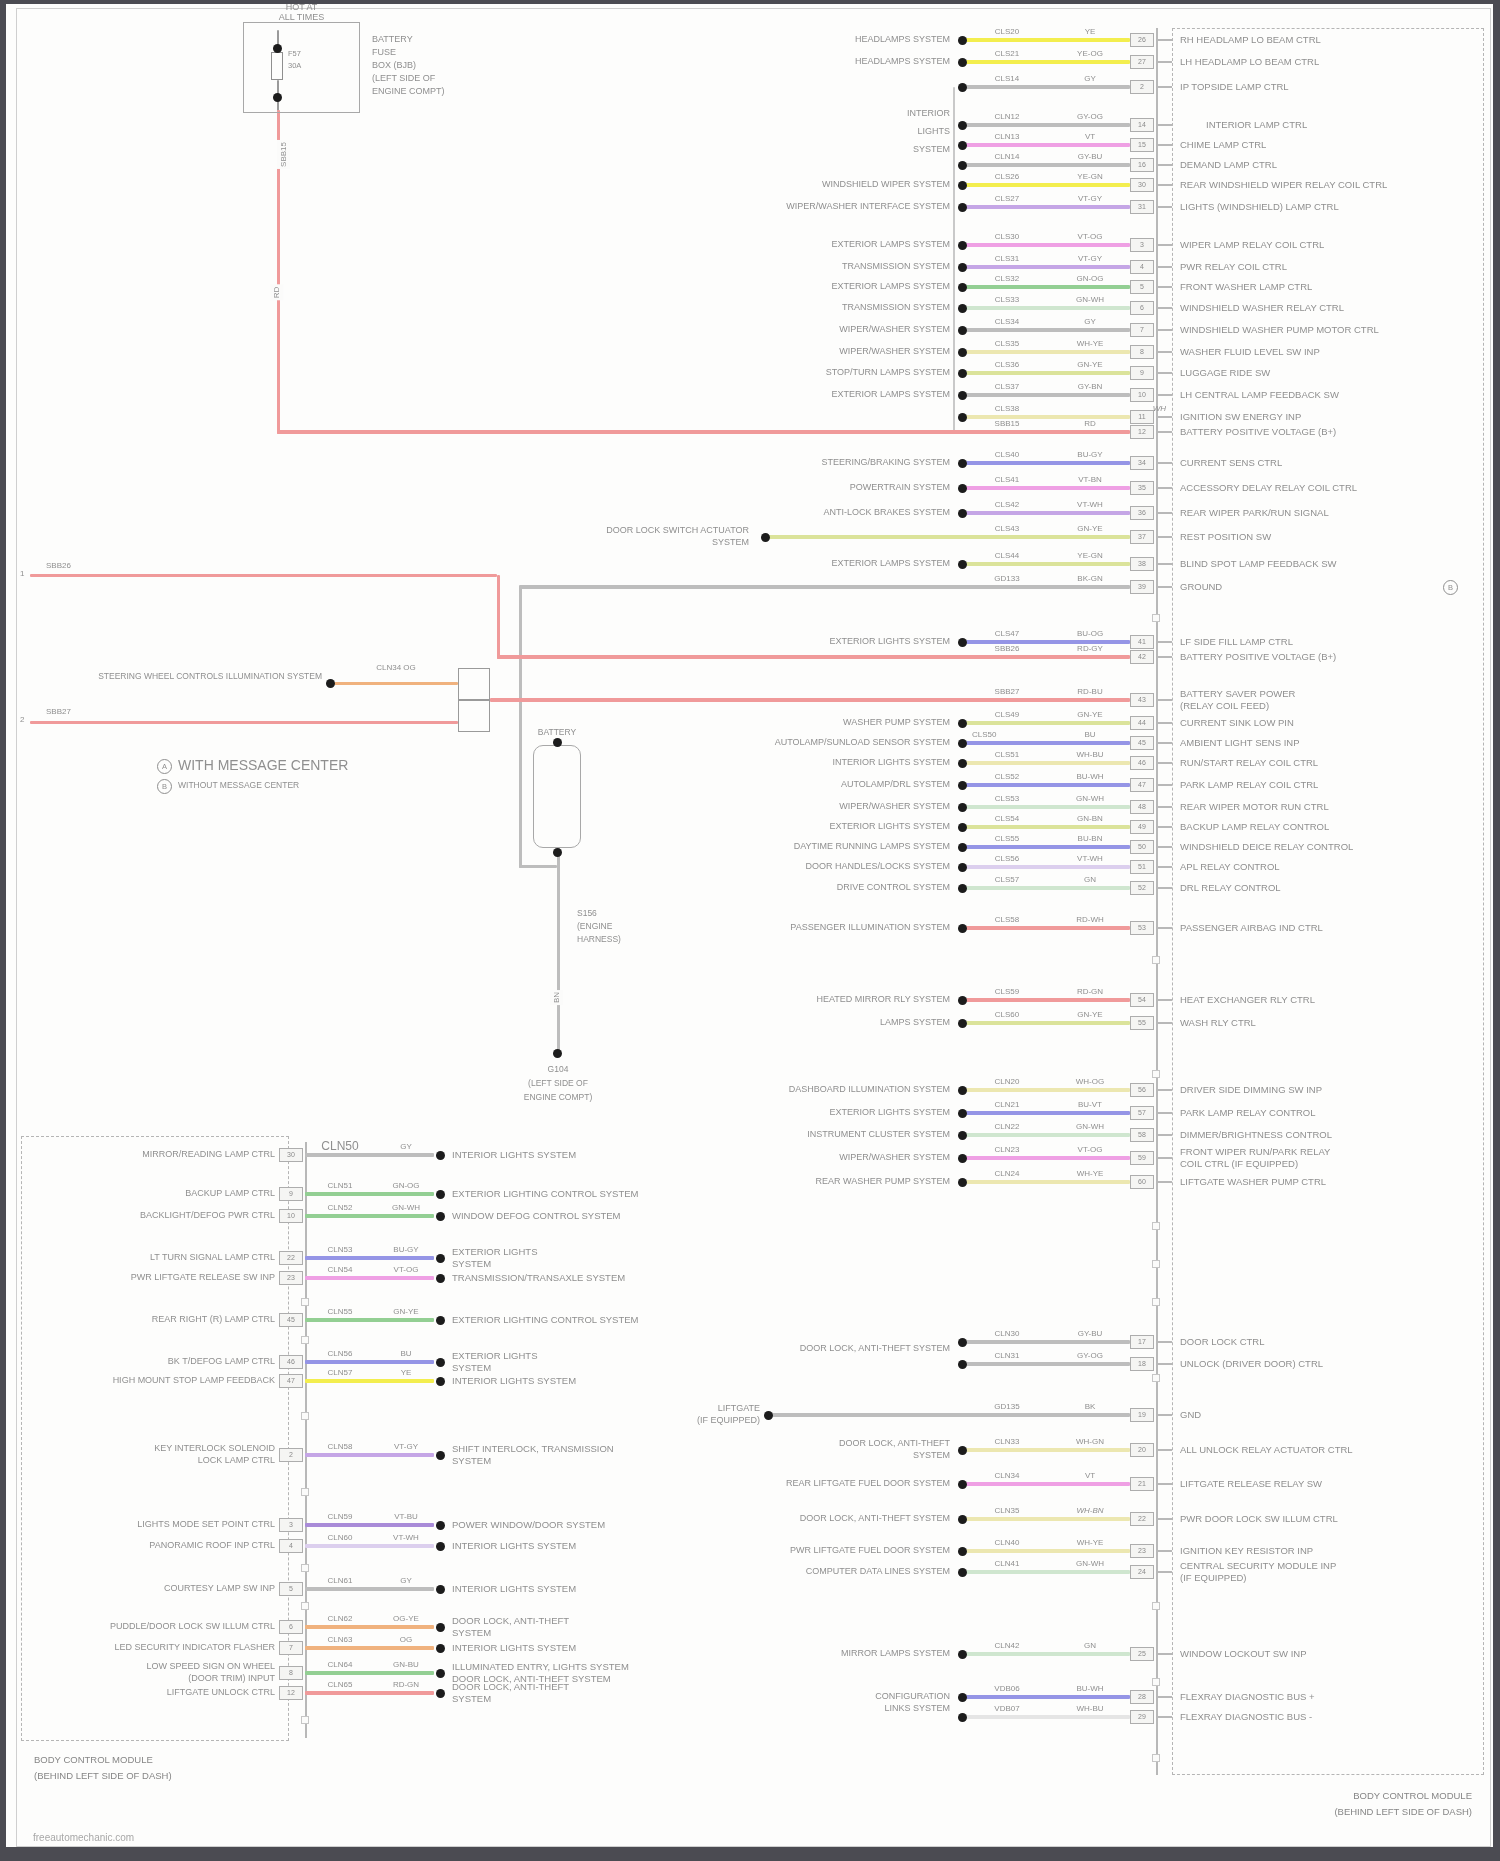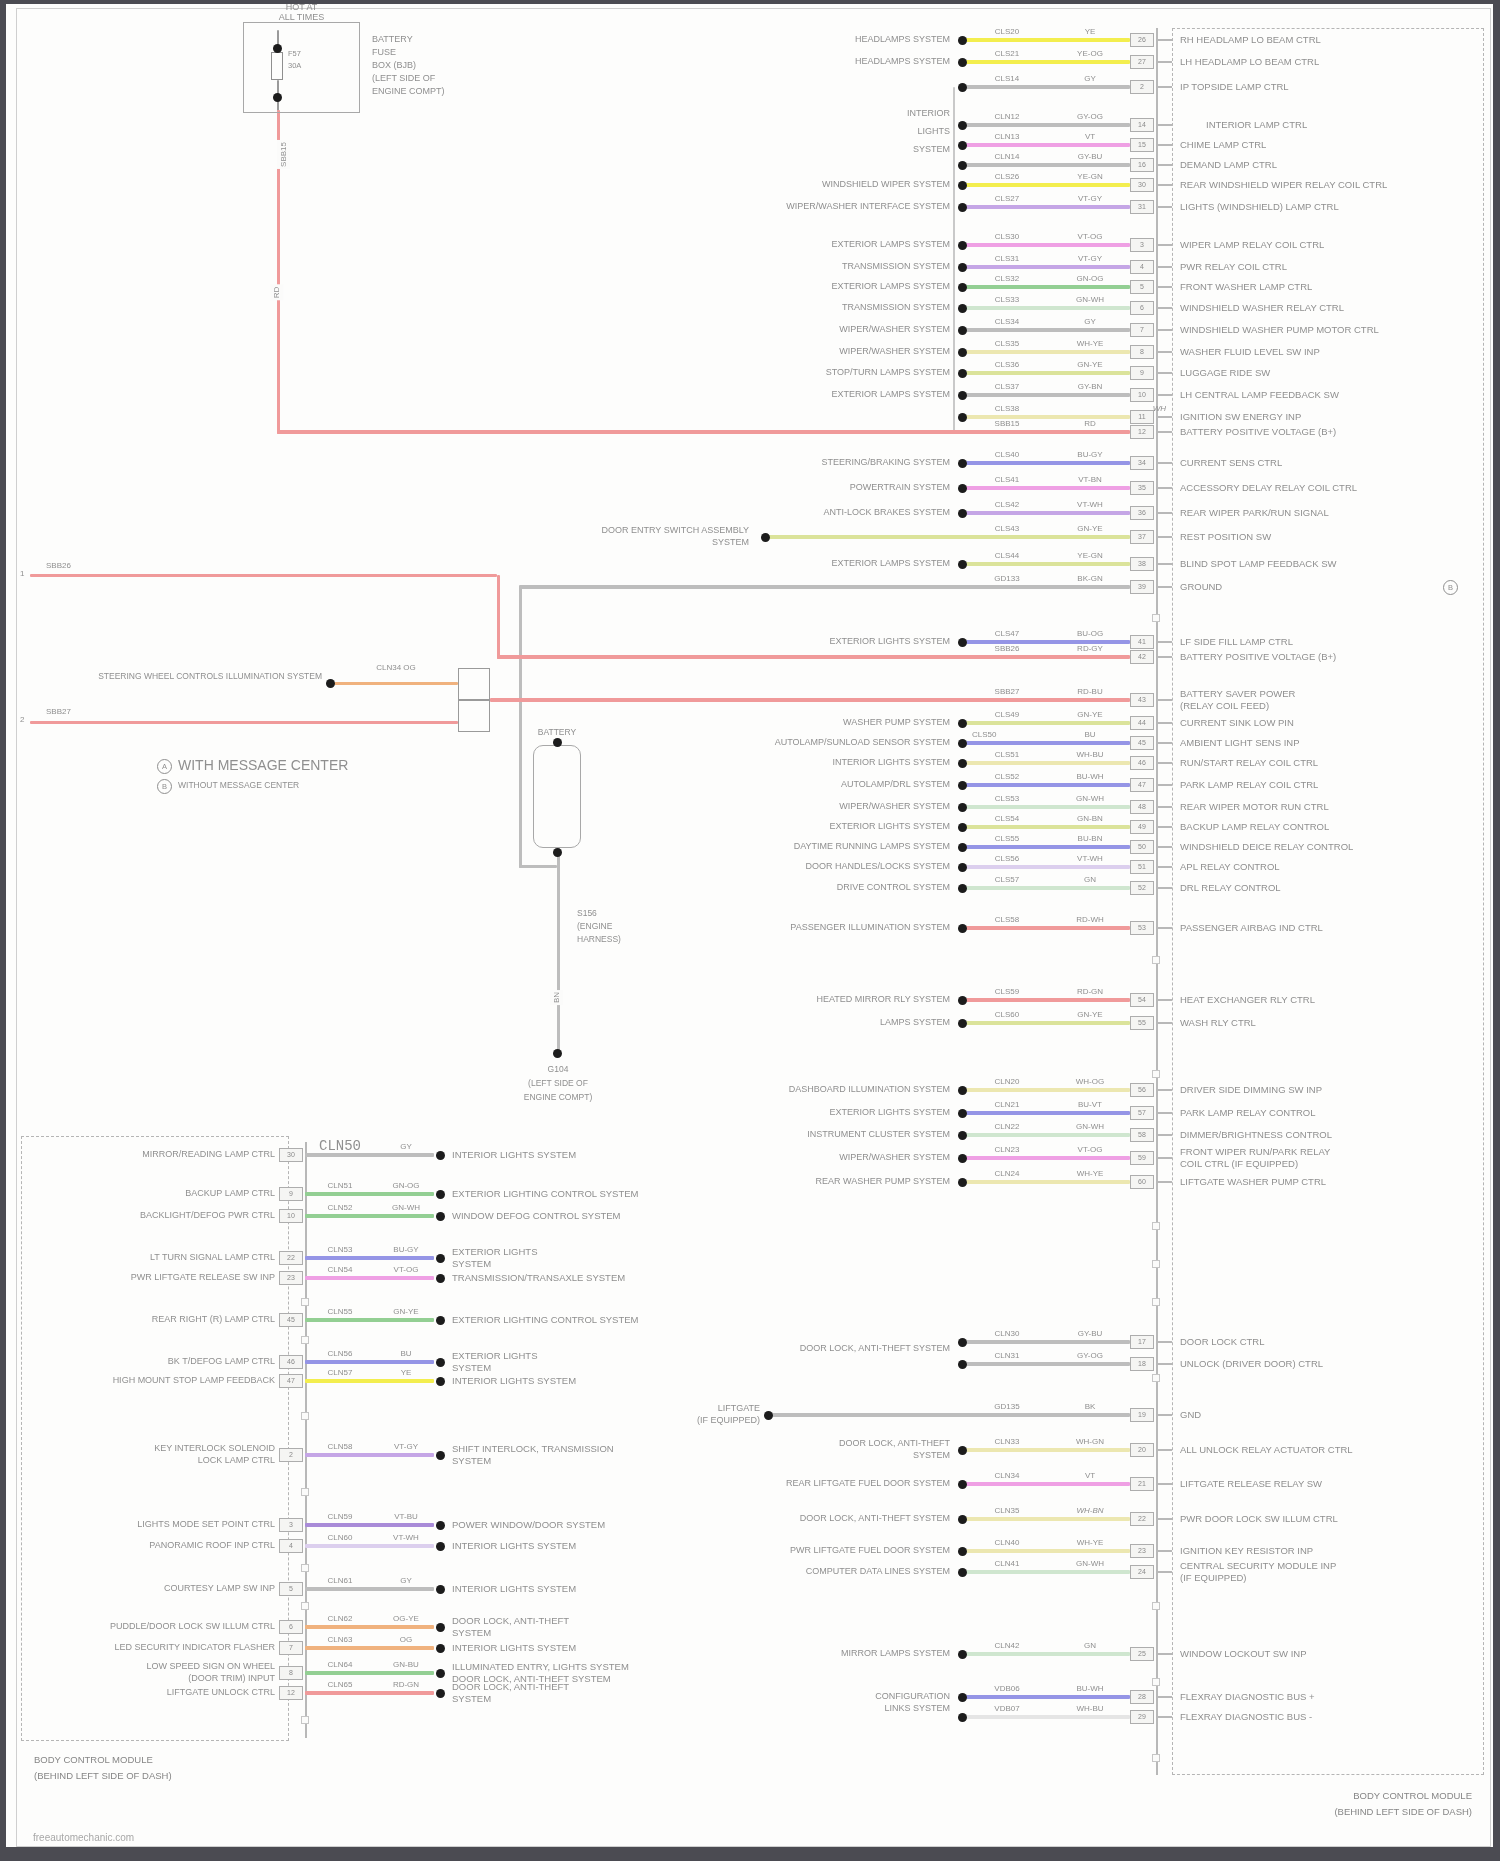--- a/index.html
+++ b/index.html
@@ -251,21 +251,21 @@
       <div class="pinbox" style="left: 1130px; top: 506px; width: 24px; height: 14px;">36</div>
       <div class="abs" style="left: 1156px; top: 512.25px; width: 16px; height: 1.5px; background: rgb(184, 184, 184);"></div>
       <div class="t" style="left: 520px; top: 507px; font-size: 9px; width: 430px; text-align: right;">ANTI-LOCK BRAKES SYSTEM</div>
       <div class="t" style="left: 1180px; top: 507px; font-size: 9.5px;">REAR WIPER PARK/RUN SIGNAL</div>
       <div class="wire" style="left: 769px; top: 535.25px; width: 361px; height: 3.5px; background: rgb(219, 227, 154);"></div>
       <div class="dot" style="left: 760.5px; top: 532.5px;"></div>
       <div class="t" style="left: 972px; top: 523px; font-size: 8px; width: 70px; text-align: center;">CLS43</div>
       <div class="t" style="left: 1055px; top: 523px; font-size: 8px; width: 70px; text-align: center;">GN-YE</div>
       <div class="pinbox" style="left: 1130px; top: 530px; width: 24px; height: 14px;">37</div>
       <div class="abs" style="left: 1156px; top: 536.25px; width: 16px; height: 1.5px; background: rgb(184, 184, 184);"></div>
-      <div class="t" style="left: 319px; top: 525px; font-size: 9px; width: 430px; text-align: right;">DOOR ENTRY SWITCH ASSEMBLY</div>
+      <div class="t" style="left: 319px; top: 525px; font-size: 9px; width: 430px; text-align: right;">DOOR LOCK SWITCH ACTUATOR</div>
       <div class="t" style="left: 319px; top: 537px; font-size: 9px; width: 430px; text-align: right;">SYSTEM</div>
       <div class="t" style="left: 1180px; top: 531px; font-size: 9.5px;">REST POSITION SW</div>
       <div class="wire" style="left: 966px; top: 562.25px; width: 164px; height: 3.5px; background: rgb(219, 227, 154);"></div>
       <div class="dot" style="left: 957.5px; top: 559.5px;"></div>
       <div class="t" style="left: 972px; top: 550px; font-size: 8px; width: 70px; text-align: center;">CLS44</div>
       <div class="t" style="left: 1055px; top: 550px; font-size: 8px; width: 70px; text-align: center;">YE-GN</div>
       <div class="pinbox" style="left: 1130px; top: 557px; width: 24px; height: 14px;">38</div>
       <div class="abs" style="left: 1156px; top: 563.25px; width: 16px; height: 1.5px; background: rgb(184, 184, 184);"></div>
       <div class="t" style="left: 520px; top: 558px; font-size: 9px; width: 430px; text-align: right;">EXTERIOR LAMPS SYSTEM</div>
       <div class="t" style="left: 1180px; top: 558px; font-size: 9.5px;">BLIND SPOT LAMP FEEDBACK SW</div>
@@ -515,21 +515,21 @@
       <div class="t" style="left: 1180px; top: 1691px; font-size: 9.5px;">FLEXRAY DIAGNOSTIC BUS +</div>
       <div class="wire" style="left: 966px; top: 1715.25px; width: 164px; height: 3.5px; background: rgb(229, 229, 229);"></div>
       <div class="dot" style="left: 957.5px; top: 1712.5px;"></div>
       <div class="t" style="left: 972px; top: 1703px; font-size: 8px; width: 70px; text-align: center;">VDB07</div>
       <div class="t" style="left: 1055px; top: 1703px; font-size: 8px; width: 70px; text-align: center;">WH-BU</div>
       <div class="pinbox" style="left: 1130px; top: 1710px; width: 24px; height: 14px;">29</div>
       <div class="abs" style="left: 1156px; top: 1716.25px; width: 16px; height: 1.5px; background: rgb(184, 184, 184);"></div>
       <div class="t" style="left: 1180px; top: 1711px; font-size: 9.5px;">FLEXRAY DIAGNOSTIC BUS -</div>
       <div class="wire" style="left: 305px; top: 1153.25px; width: 129px; height: 3.5px; background: rgb(189, 189, 189);"></div>
       <div class="dot" style="left: 435.5px; top: 1150.5px;"></div>
-      <div class="t" style="left: 312px; top: 1141px; font-size: 14px; width: 56px; text-align: center; font-family: Liberation Mono, monospace;">CLN50</div>
+      <div class="t" style="left: 312px; top: 1141px; font-size: 12px; width: 56px; text-align: center;">CLN50</div>
       <div class="t" style="left: 378px; top: 1141px; font-size: 8px; width: 56px; text-align: center;">GY</div>
       <div class="pinbox" style="left: 279px; top: 1148px; width: 24px; height: 14px;">30</div>
       <div class="t" style="left: 40px; top: 1149px; font-size: 9px; width: 235px; text-align: right;">MIRROR/READING LAMP CTRL</div>
       <div class="t" style="left: 452px; top: 1149px; font-size: 9.5px;">INTERIOR LIGHTS SYSTEM</div>
       <div class="wire" style="left: 305px; top: 1192.25px; width: 129px; height: 3.5px; background: rgb(147, 207, 147);"></div>
       <div class="dot" style="left: 435.5px; top: 1189.5px;"></div>
       <div class="t" style="left: 312px; top: 1180px; font-size: 8px; width: 56px; text-align: center;">CLN51</div>
       <div class="t" style="left: 378px; top: 1180px; font-size: 8px; width: 56px; text-align: center;">GN-OG</div>
       <div class="pinbox" style="left: 279px; top: 1187px; width: 24px; height: 14px;">9</div>
       <div class="t" style="left: 40px; top: 1188px; font-size: 9px; width: 235px; text-align: right;">BACKUP LAMP CTRL</div>

